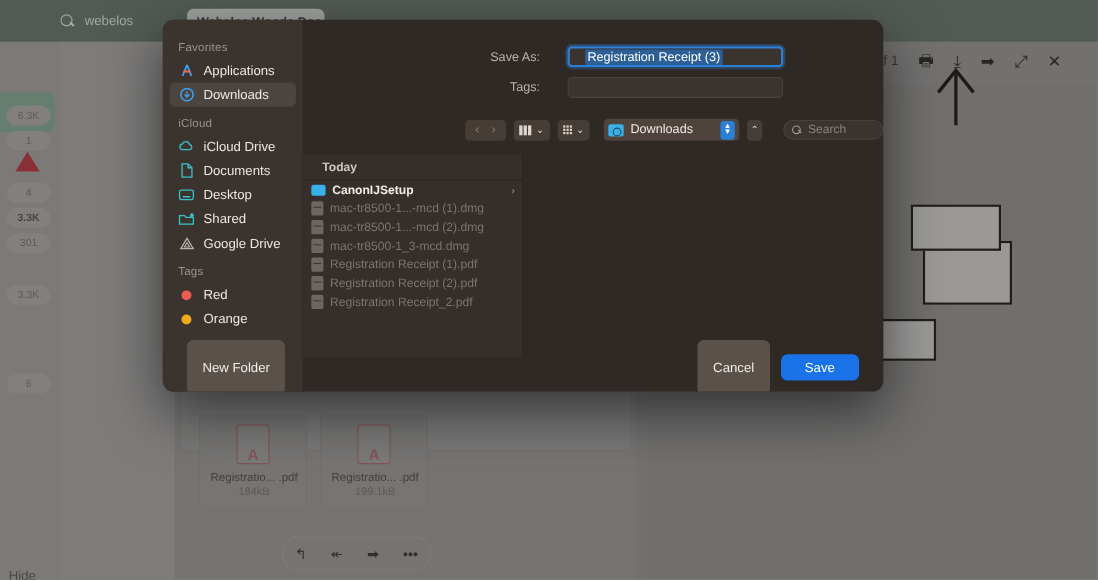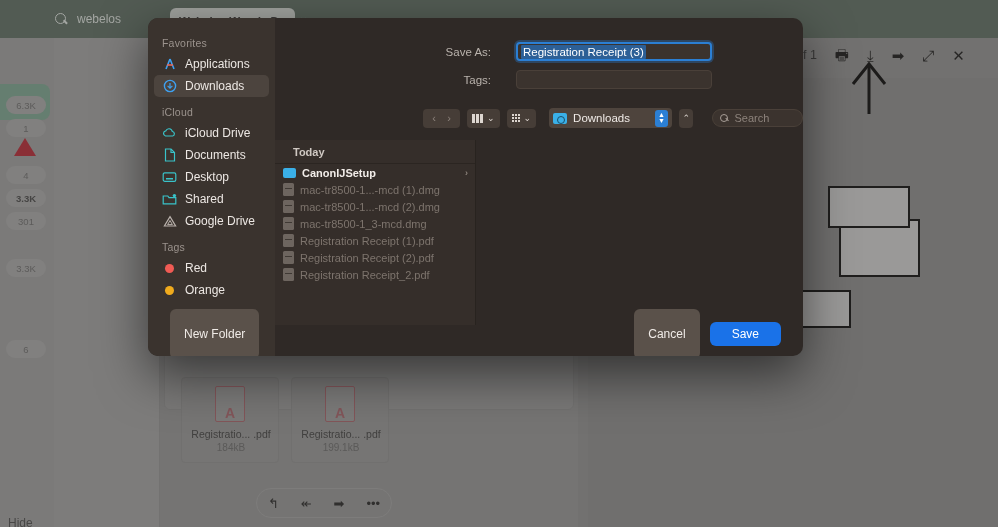--- a/index.html
+++ b/index.html
@@ -186,21 +186,21 @@
     overflow: hidden; color: #e8e4e1;
   }
   .dlg-head { position: absolute; left: 275px; top: 0; width: 380px; height: 82px; }
   .fld-row {
     position: absolute; display: flex; align-items: center; gap: 25px;
   }
   .fld-label { font-size: 11.5px; color: #b9b2ac; text-align: right; width: 58px; }
   .fld-input {
     width: 196px; height: 19px; border-radius: 4px;
     background: #3b332e; border: 1px solid #4a4039;
-    display: flex; align-items: center; padding: 0 3px;
+    display: flex; align-items: center; padding: 0 14px;
   }
   .fld-input.focused { border: 2px solid #2b7fd4; box-shadow: 0 0 0 2px rgba(43,127,212,0.35); }
   .sel-text {
     background: #2c5f96; color: #fff; font-size: 11.5px;
     padding: 1px 2px; border-radius: 1px;
   }
   .dlg-toolbar {
     position: absolute; left: 275px; top: 86px; width: 380px; height: 28px;
     display: flex; align-items: center; gap: 7px;
   }

